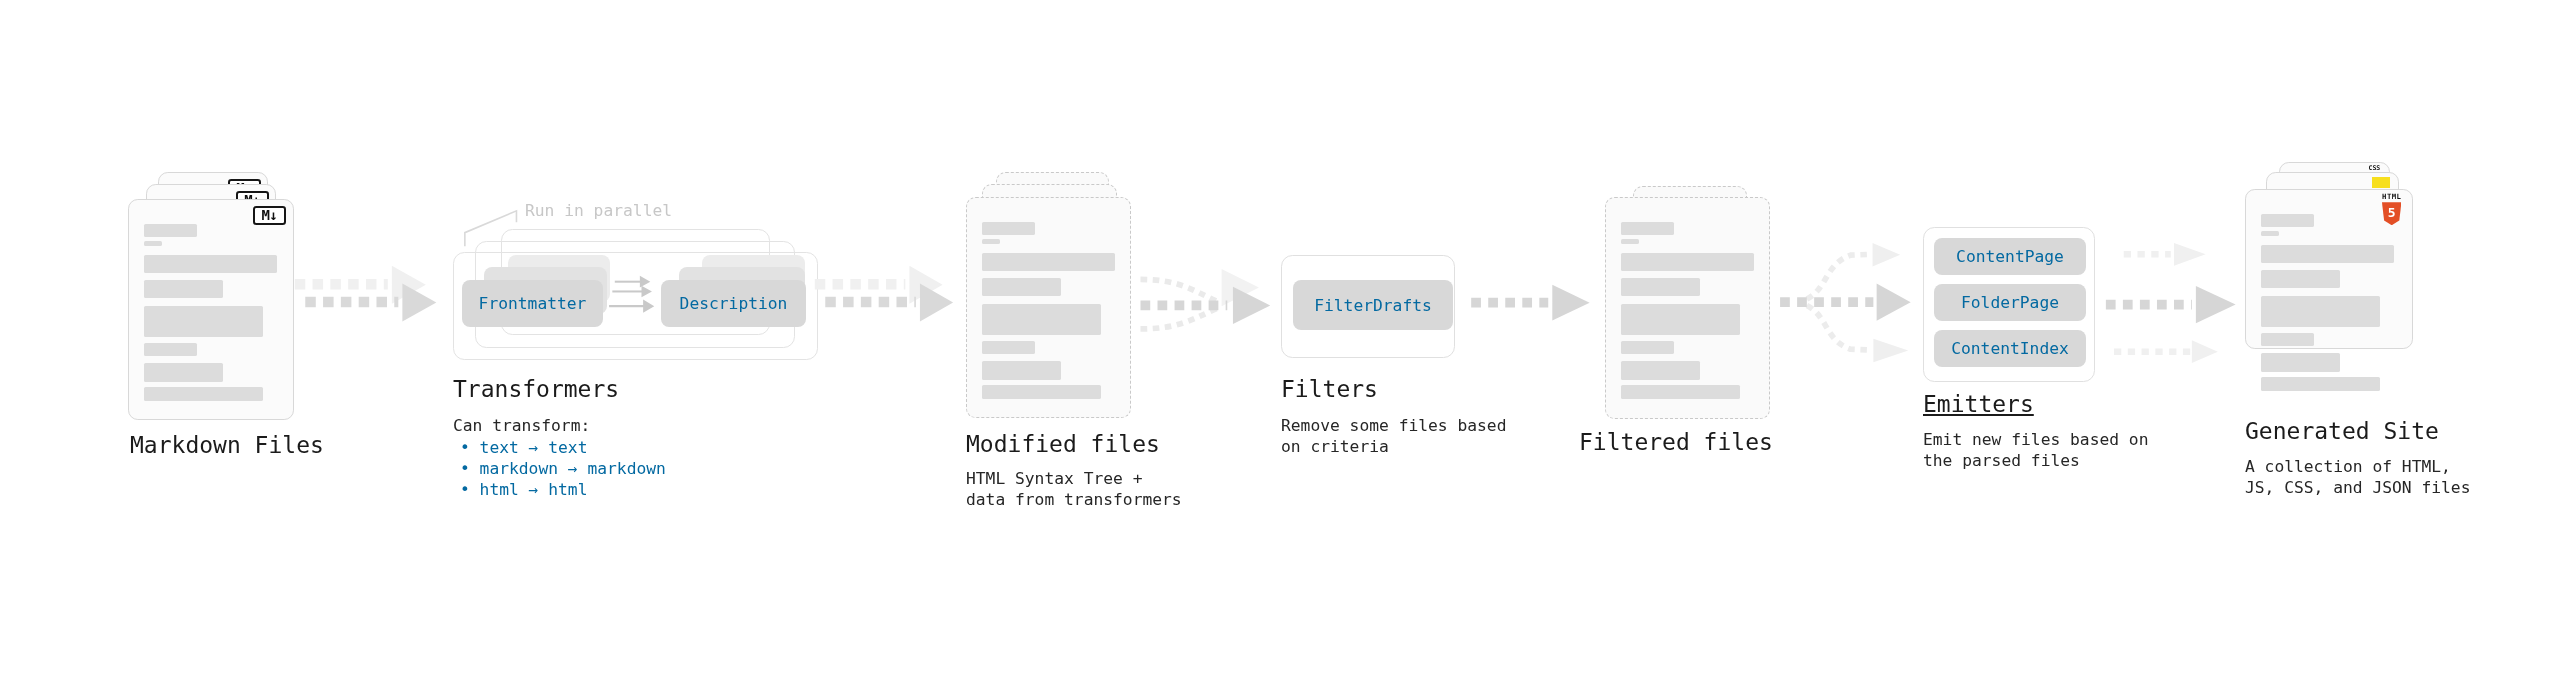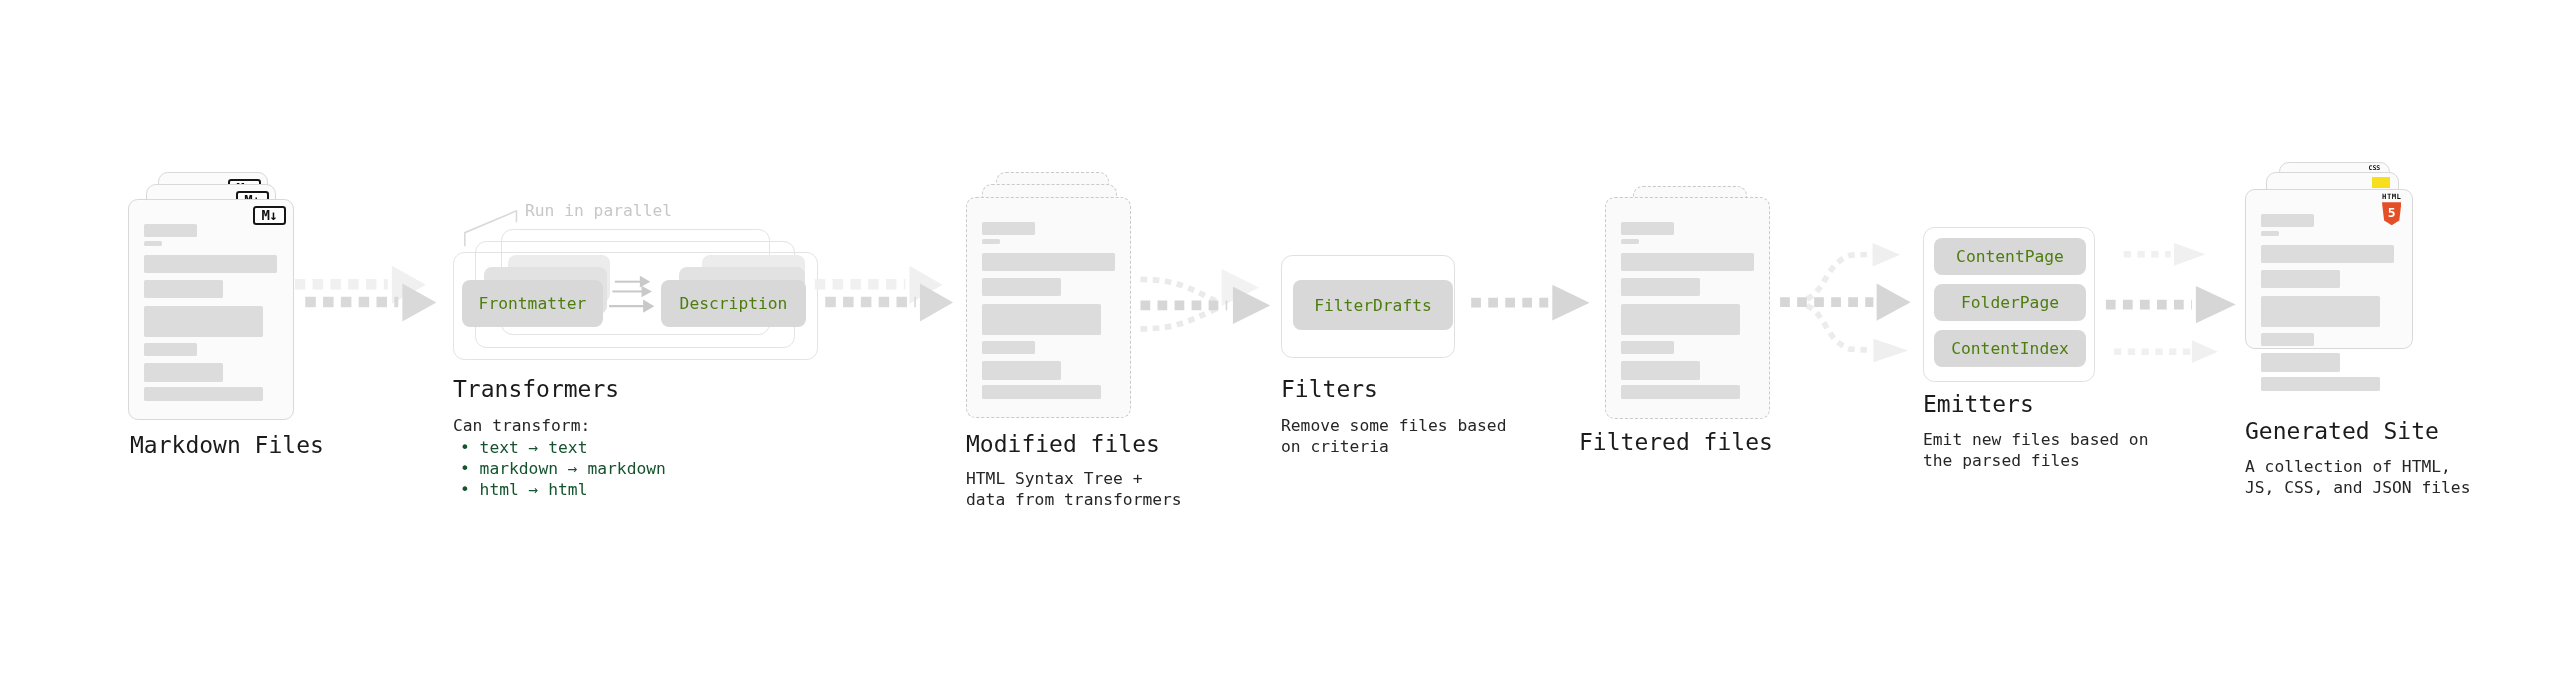--- a/index.html
+++ b/index.html
@@ -12,30 +12,30 @@
   .file-card.dashed{background:#fafafa;border:1.2px dashed #c9c9c9;}
   .bar{position:absolute;left:14.6px;background:#dcdcdc;border-radius:1.6px;}
   
   .md-icon{position:absolute;border:2px solid #161616;border-radius:3.3px;background:#ffffff;
     width:33px;height:19.5px;display:flex;align-items:center;justify-content:center;
     font-weight:bold;font-size:14px;color:#111;letter-spacing:-0.8px;box-sizing:border-box;}
   
   .obox{position:absolute;border:1.2px solid #e3e3e3;border-radius:11.4px;box-sizing:border-box;background:transparent;}
   
   .pill{position:absolute;background:#d8d8d8;border-radius:8.1px;display:flex;align-items:center;justify-content:center;
-    font-size:16.3px;color:#4d7c0f;box-sizing:border-box;}
+    font-size:16.3px;color:#0369a1;box-sizing:border-box;}
   .pill.ghost1{background:#e2e2e2;}
   .pill.ghost2{background:#ececec;}
   
   .wbox{position:absolute;background:#ffffff;border:1.2px solid #e0e0e0;border-radius:11.4px;box-sizing:border-box;}
   
   .h-label{position:absolute;font-size:23px;font-weight:500;color:#1b1b1b;line-height:1.1;white-space:nowrap;}
   .sub{position:absolute;font-size:16.3px;color:#262626;line-height:21px;white-space:pre-line;}
   .note{position:absolute;font-size:16.3px;color:#c7c7c7;line-height:1;white-space:nowrap;}
-  .bullets{position:absolute;font-size:16.3px;color:#14532d;line-height:21px;}
+  .bullets{position:absolute;font-size:16.3px;color:#0369a1;line-height:21px;}
   
   .css-badge{position:absolute;width:16.3px;height:9.8px;text-align:center;}
   .css-badge .t{font-size:6.5px;font-weight:bold;color:#111;line-height:6.5px;letter-spacing:0;}
   .css-badge .u{margin:0.8px auto 0;width:13px;height:2.4px;background:#2965f1;}
   .js-badge{position:absolute;width:18px;height:10.6px;}
   .html5-logo{position:absolute;width:21px;height:34px;text-align:center;}
   .html5-logo .t{font-size:7.3px;font-weight:bold;color:#111;line-height:8.1px;letter-spacing:0.4px;}
   .html5-logo .shield{margin:0.8px auto 0;width:19.5px;height:23px;position:relative;
     clip-path:polygon(0 0,100% 0,89% 80%,50% 100%,11% 80%);}
   .html5-logo .shield .five{position:absolute;inset:0;display:flex;align-items:center;justify-content:center;
@@ -187,21 +187,21 @@
     <polygon points="120,134 120,163 163,148.5" fill="#efefef"></polygon>
     <line x1="5" y1="89" x2="120" y2="89" stroke="#d6d6d6" stroke-width="12" stroke-dasharray="12 9"></line>
     <polygon points="124,66 124,112 166,89" fill="#d6d6d6"></polygon>
   </svg>
 
   <div>
     <div class="wbox" style="left:1923px;top:227px;width:172px;height:155px;"></div>
     <div class="pill" style="left:1934px;top:238px;width:152px;height:37px;">ContentPage</div>
     <div class="pill" style="left:1934px;top:284px;width:152px;height:37px;">FolderPage</div>
     <div class="pill" style="left:1934px;top:330px;width:152px;height:37px;">ContentIndex</div>
-    <div class="h-label" style="left:1923px;top:392px;">Emitters</div>
+    <div class="h-label" style="left:1923px;top:392px;text-decoration:underline;">Emitters</div>
     <div class="sub" style="left:1923px;top:429px;">Emit new files based on
 the parsed files</div>
   </div>
 
   <svg style="left:2101px;top:230px;" width="146" height="146" viewBox="0 0 180 180">
     <line x1="28" y1="30" x2="86" y2="30" stroke="#f0f0f0" stroke-width="8" stroke-dasharray="9 8"></line>
     <polygon points="90,16 90,44 129,30" fill="#f0f0f0"></polygon>
     <line x1="6" y1="92" x2="112" y2="92" stroke="#d6d6d6" stroke-width="12" stroke-dasharray="12 9"></line>
     <polygon points="117,69 117,115 166,92" fill="#d6d6d6"></polygon>
     <line x1="16" y1="150" x2="112" y2="150" stroke="#f0f0f0" stroke-width="8" stroke-dasharray="9 8"></line>

